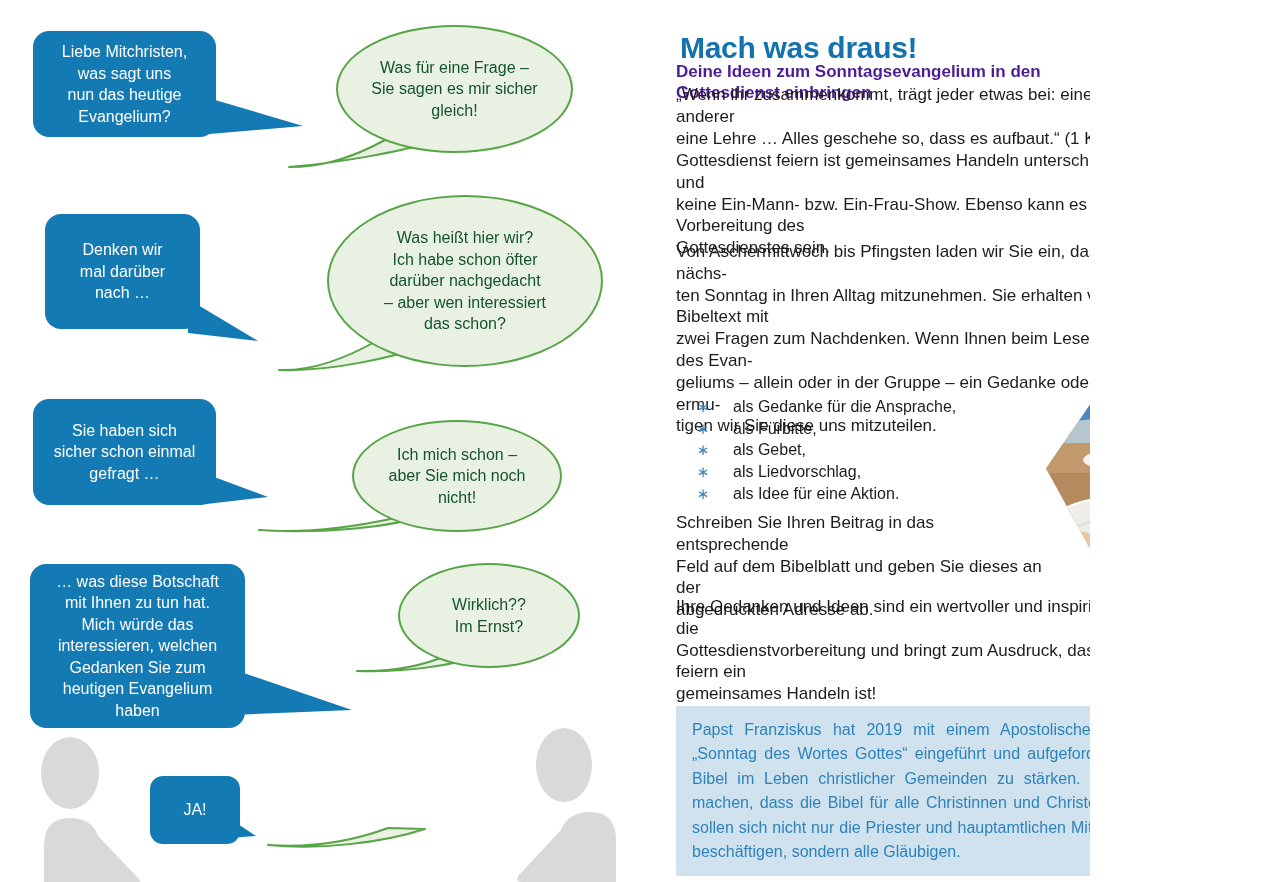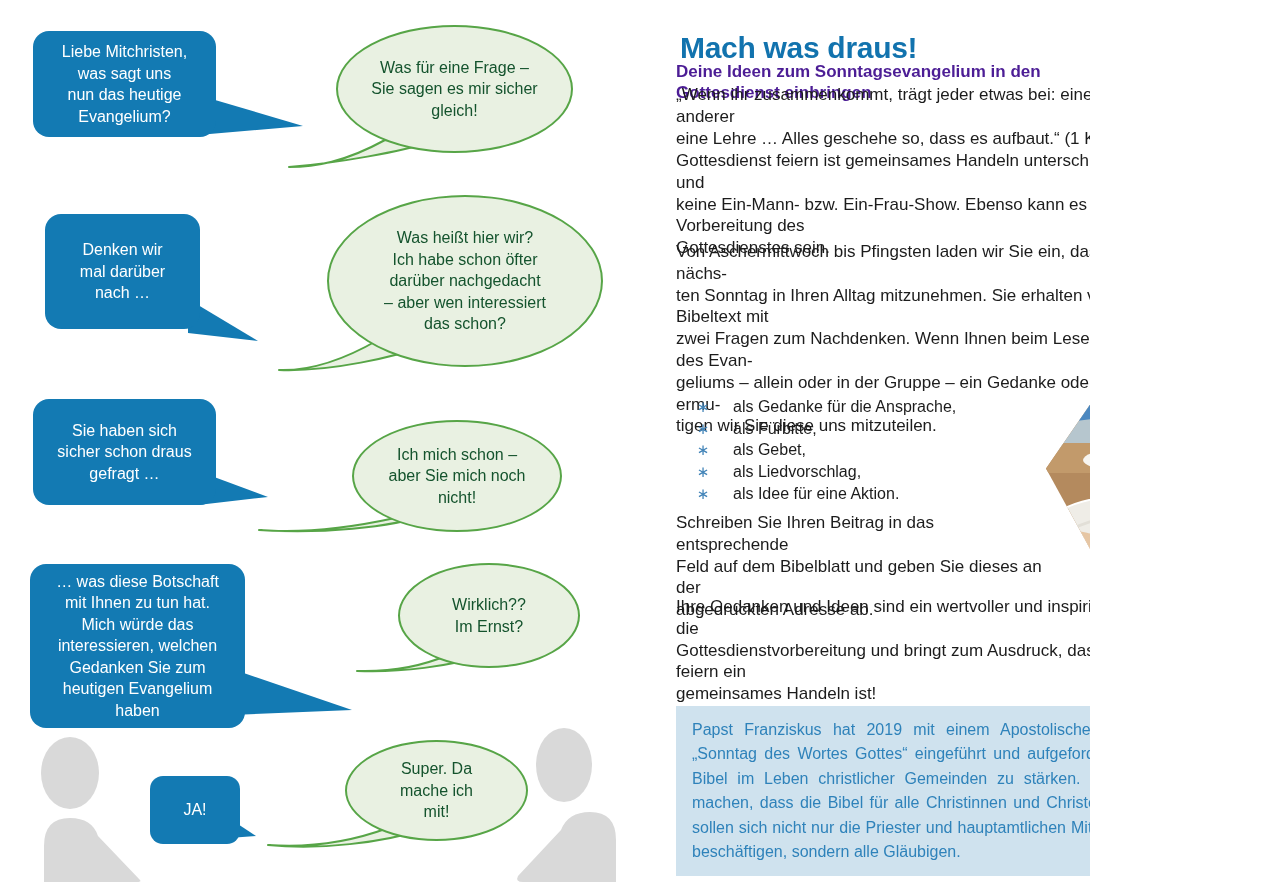--- a/index.html
+++ b/index.html
@@ -72,21 +72,21 @@
   </svg>
 
   <div class="bubble-blue" style="left:33px;top:31px;width:183px;height:106px;">Liebe Mitchristen,
 was sagt uns
 nun das heutige
 Evangelium?</div>
   <div class="bubble-blue" style="left:45px;top:214px;width:155px;height:115px;">Denken wir
 mal darüber
 nach …</div>
   <div class="bubble-blue" style="left:33px;top:399px;width:183px;height:106px;">Sie haben sich
-sicher schon draus
+sicher schon einmal
 gefragt …</div>
   <div class="bubble-blue" style="left:30px;top:564px;width:215px;height:164px;">… was diese Botschaft
 mit Ihnen zu tun hat.
 Mich würde das
 interessieren, welchen
 Gedanken Sie zum
 heutigen Evangelium
 haben</div>
   <div class="bubble-blue" style="left:150px;top:776px;width:90px;height:68px;border-radius:13px;">JA!</div>
 
@@ -96,23 +96,20 @@
   <div class="bubble-green" style="left:327px;top:195px;width:276px;height:172px;">Was heißt hier wir?
 Ich habe schon öfter
 darüber nachgedacht
 – aber wen interessiert
 das schon?</div>
   <div class="bubble-green" style="left:352px;top:420px;width:210px;height:112px;">Ich mich schon –
 aber Sie mich noch
 nicht!</div>
   <div class="bubble-green" style="left:398px;top:563px;width:182px;height:105px;">Wirklich??
 Im Ernst?</div>
-  <div class="bubble-green" style="left:345px;top:740px;width:183px;height:101px;">Super. Da
-mache ich
-mit!</div>
 
   <h1 class="title">Mach was draus!</h1>
   <h2 class="subtitle">Deine Ideen zum Sonntagsevangelium in den Gottesdienst einbringen</h2>
 
   <p class="para" style="top:84px;">„Wenn ihr zusammenkommt, trägt jeder etwas bei: einer einen Psalm, ein anderer
 eine Lehre … Alles geschehe so, dass es aufbaut.“ (1 Kor 14,26)</p>
   <p class="para" style="top:150px;">Gottesdienst feiern ist gemeinsames Handeln unterschiedlicher Menschen und
 keine Ein-Mann- bzw. Ein-Frau-Show. Ebenso kann es mit der Vorbereitung des
 Gottesdienstes sein.</p>
   <p class="para" style="top:241px;">Von Aschermittwoch bis Pfingsten laden wir Sie ein, das Evangelium vom nächs-

